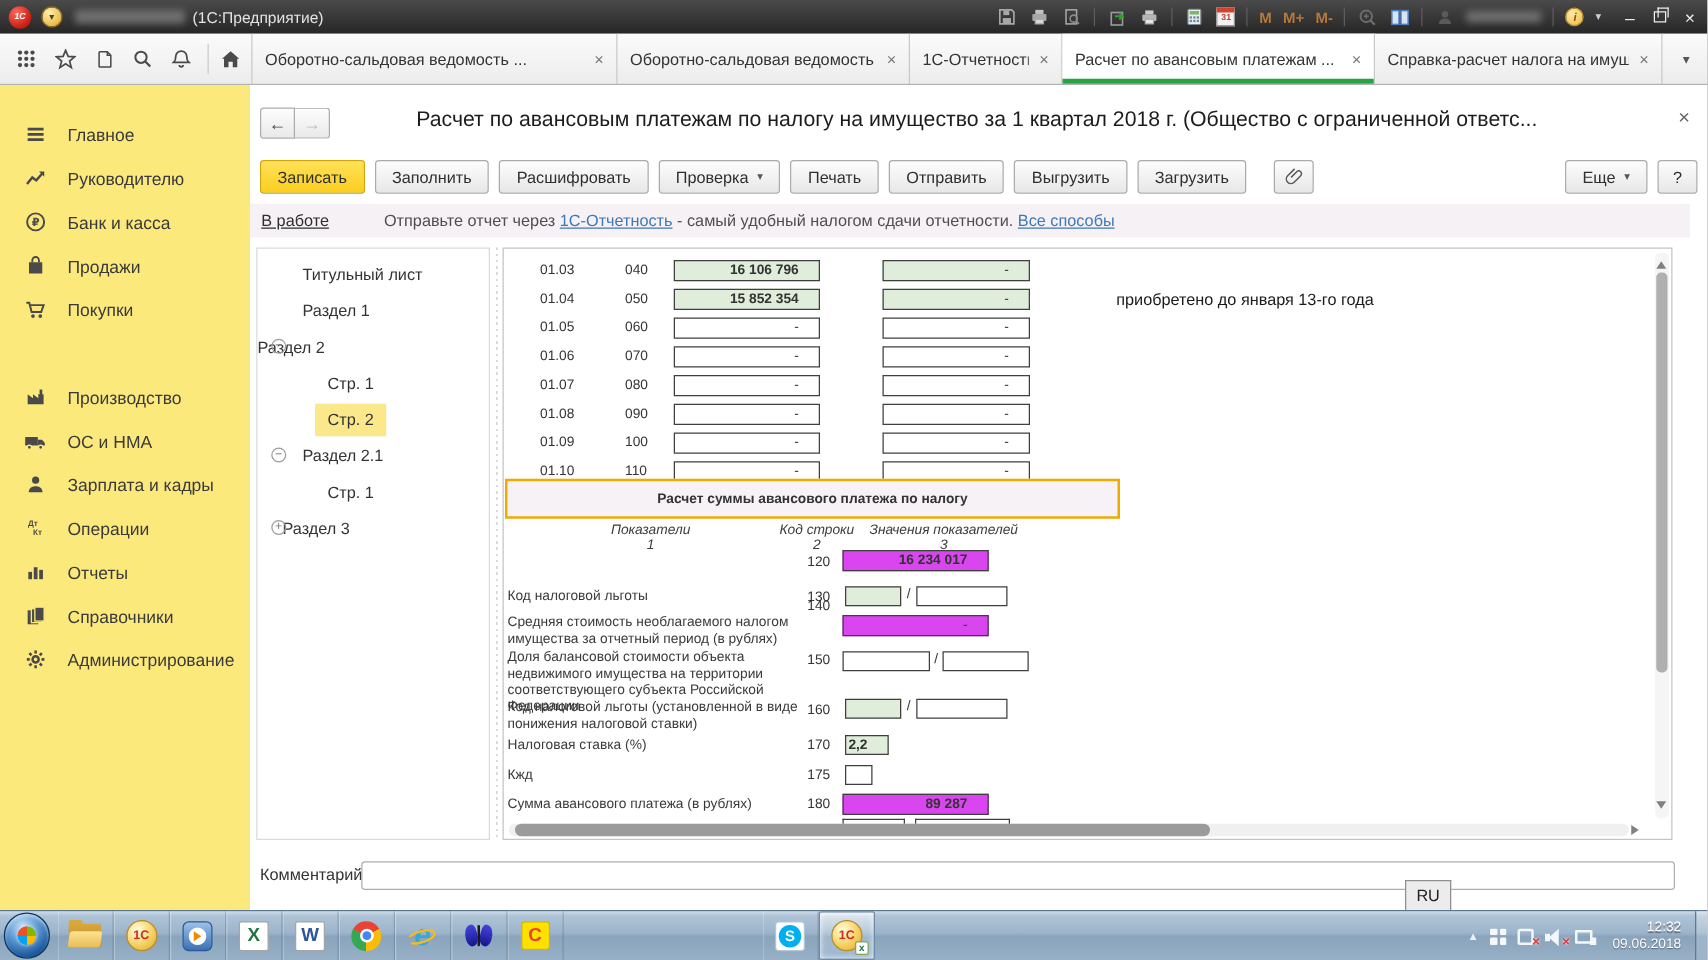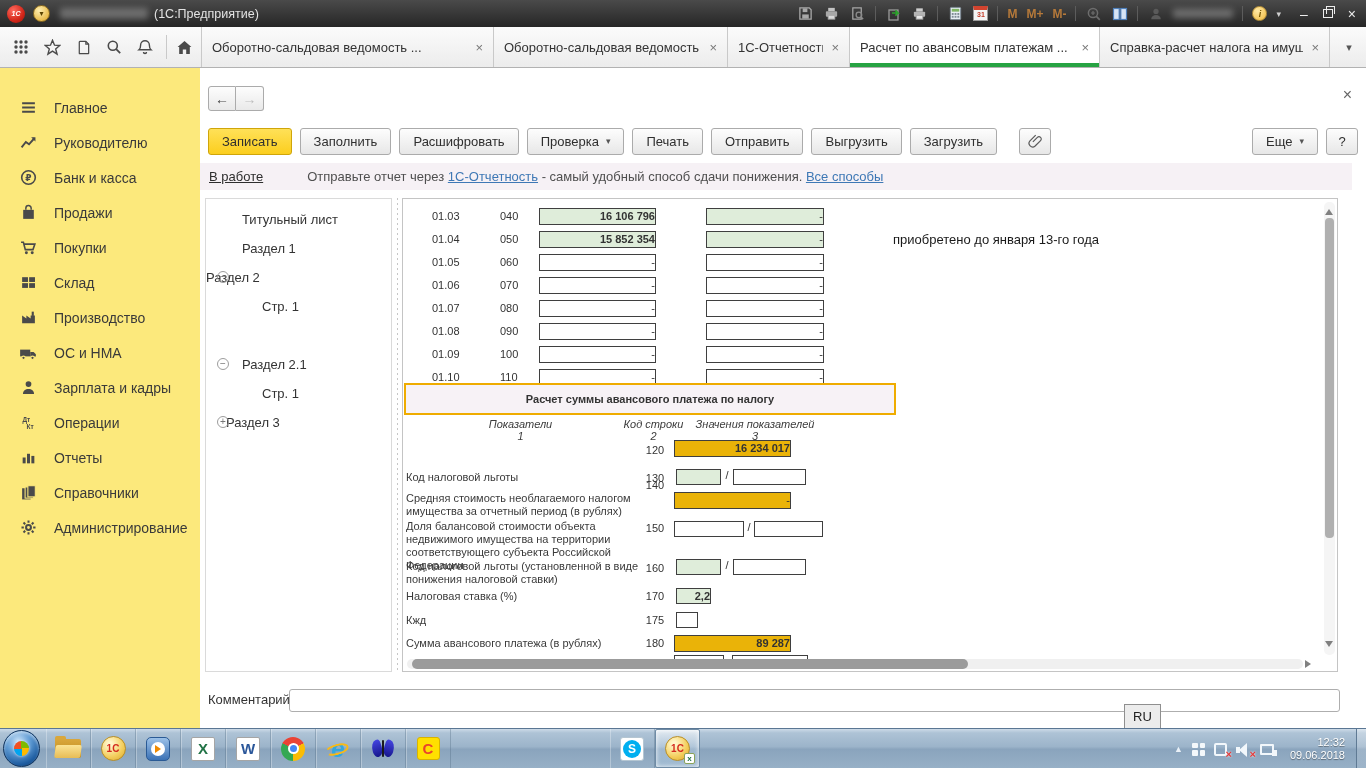--- a/index.html
+++ b/index.html
@@ -95,26 +95,26 @@
   .vdash { position:absolute; left:197px; top:130px; height:474px; width:1px;
            background:repeating-linear-gradient(180deg,#c6c6c6 0 2px,transparent 2px 5px); }
 
   
   .formpanel { position:absolute; left:202px; top:130px; width:936px; height:474px; border:1px solid #c4c4c4;
                background:#fff; overflow:hidden; font-size:11px; color:#333; }
   .grow { position:absolute; left:0; width:100%; height:23px; }
   .g-date { position:absolute; left:29px; width:42px; line-height:17px; }
   .g-code { position:absolute; left:97px; width:32px; line-height:17px; }
   .vfield { position:absolute; height:17px; border:1px solid #3f3f3f; background:#fff;
-            line-height:15px; text-align:right; padding-right:0; }
+            line-height:15px; text-align:right; padding-right:16px; }
   .vfield.sm { height:16px; }
   .f1 { left:136px; width:117px; top:0; }
   .f2 { left:303px; width:118px; top:0; }
   .green { background:#dfedda; }
-  .dgreen { background:#eab308; }
+  .dgreen { background:#d946ef; }
   .bold { font-weight:bold; }
   .annot { position:absolute; left:490px; top:33px; width:280px; font-size:13px; color:#1a1a1a; }
   .sechdr { position:absolute; left:1px; top:184px; width:492px; height:32px; background:#f7f2f6;
             border:2px solid #efac00; text-align:center; line-height:28px; font-weight:bold; }
   .cap { position:absolute; font-style:italic; color:#3c3c3c; text-align:center; }
   .clabel { position:absolute; left:3px; width:252px; line-height:13px; color:#3a3a3a; }
   .ccode { position:absolute; left:238px; width:28px; text-align:center; }
   .slash { position:absolute; width:10px; text-align:center; }
   .pbox { position:absolute; height:5px; background:#fff; border:1px solid #3f3f3f; border-bottom:none; }
 
@@ -429,31 +429,20 @@
     <div class="sitem" style="top:162px">
       <span class="sic">
           <svg width="17" height="17" viewBox="0 0 16 16">
             <path d="M1 3h2.2l1.8 7h7.2l1.8-5.2H4" fill="none" stroke="#4a4a4a" stroke-width="1.5"></path>
             <circle cx="6" cy="13" r="1.4" fill="#4a4a4a"></circle>
             <circle cx="11.5" cy="13" r="1.4" fill="#4a4a4a"></circle>
           </svg>
         </span>
       <span class="slabel">Покупки</span>
     </div>
-    <div class="sitem" style="top:197px">
-      <span class="sic">
-          <svg width="17" height="17" viewBox="0 0 16 16" fill="#4a4a4a">
-            <rect x="2" y="3" width="5.5" height="4.5"></rect>
-            <rect x="8.6" y="3" width="5.5" height="4.5"></rect>
-            <rect x="2" y="8.6" width="5.5" height="4.5"></rect>
-            <rect x="8.6" y="8.6" width="5.5" height="4.5"></rect>
-          </svg>
-        </span>
-      <span class="slabel">Склад</span>
-    </div>
     <div class="sitem" style="top:232px">
       <span class="sic">
           <svg width="17" height="17" viewBox="0 0 16 16">
             <path d="M2 13.5V6l4 3V6l4 3V6h4v7.5z" fill="#4a4a4a"></path>
             <rect x="11" y="2.5" width="2" height="4" fill="#4a4a4a"></rect>
           </svg>
         </span>
       <span class="slabel">Производство</span>
     </div>
     <div class="sitem" style="top:267px">
@@ -518,20 +507,21 @@
     </div>
   </div>
 
   <div class="main">
 
     <div class="hdr">
       <div class="navbtns">
         <span class="nb first">←</span>
         <span class="nb last">→</span>
       </div>
+      <div class="doc-title">Расчет по авансовым платежам по налогу на имущество за 1 квартал 2018 г. (Общество с ограниченной ответс...</div>
       <span class="doc-close">×</span>
     </div>
 
     <div class="tbar2">
       <div class="btn save">
           <span>Записать</span>
         </div>
       <div class="btn">
           <span>Заполнить</span>
         </div>
@@ -567,29 +557,30 @@
           <span class="caret">▾</span>
         </div>
       <div class="btn q">
           <span>?</span>
         </div>
     </div>
 
     <div class="status">
       <span class="st-state">В работе</span>
       <span class="st-msg">
-        <span>Отправьте отчет через </span><span class="stlink">1С-Отчетность</span><span> - самый удобный способ сдачи понижения. </span><span class="stlink">Все способы</span>
+        <span>Отправьте отчет через </span><span class="stlink">1С-Отчетность</span><span> - самый удобный налогом сдачи отчетности. </span><span class="stlink">Все способы</span>
       </span>
     </div>
 
     <div class="tree">
       <div class="trow" style="top:6px"><span class="tlabel" style="margin-left:36px">Титульный лист</span></div>
       <div class="trow" style="top:35px"><span class="tlabel" style="margin-left:36px">Раздел 1</span></div>
       <div class="trow" style="top:64px"><span class="expander">−</span><span class="tlabel" style="">Раздел 2</span></div>
       <div class="trow" style="top:93px"><span class="tlabel" style="margin-left:56px">Стр. 1</span></div>
+      <div class="trow" style="top:122px"><span class="tlabel sel" style="margin-left:46px">Стр. 2</span></div>
       <div class="trow" style="top:151px"><span class="expander">−</span><span class="tlabel" style="margin-left:36px">Раздел 2.1</span></div>
       <div class="trow" style="top:180px"><span class="tlabel" style="margin-left:56px">Стр. 1</span></div>
       <div class="trow" style="top:209px"><span class="expander">+</span><span class="tlabel" style="margin-left:20px">Раздел 3</span></div>
     </div>
     <div class="vdash"></div>
 
     <div class="formpanel">
 
       <div class="grow" style="top:9px">
         <span class="g-date">01.03</span>

